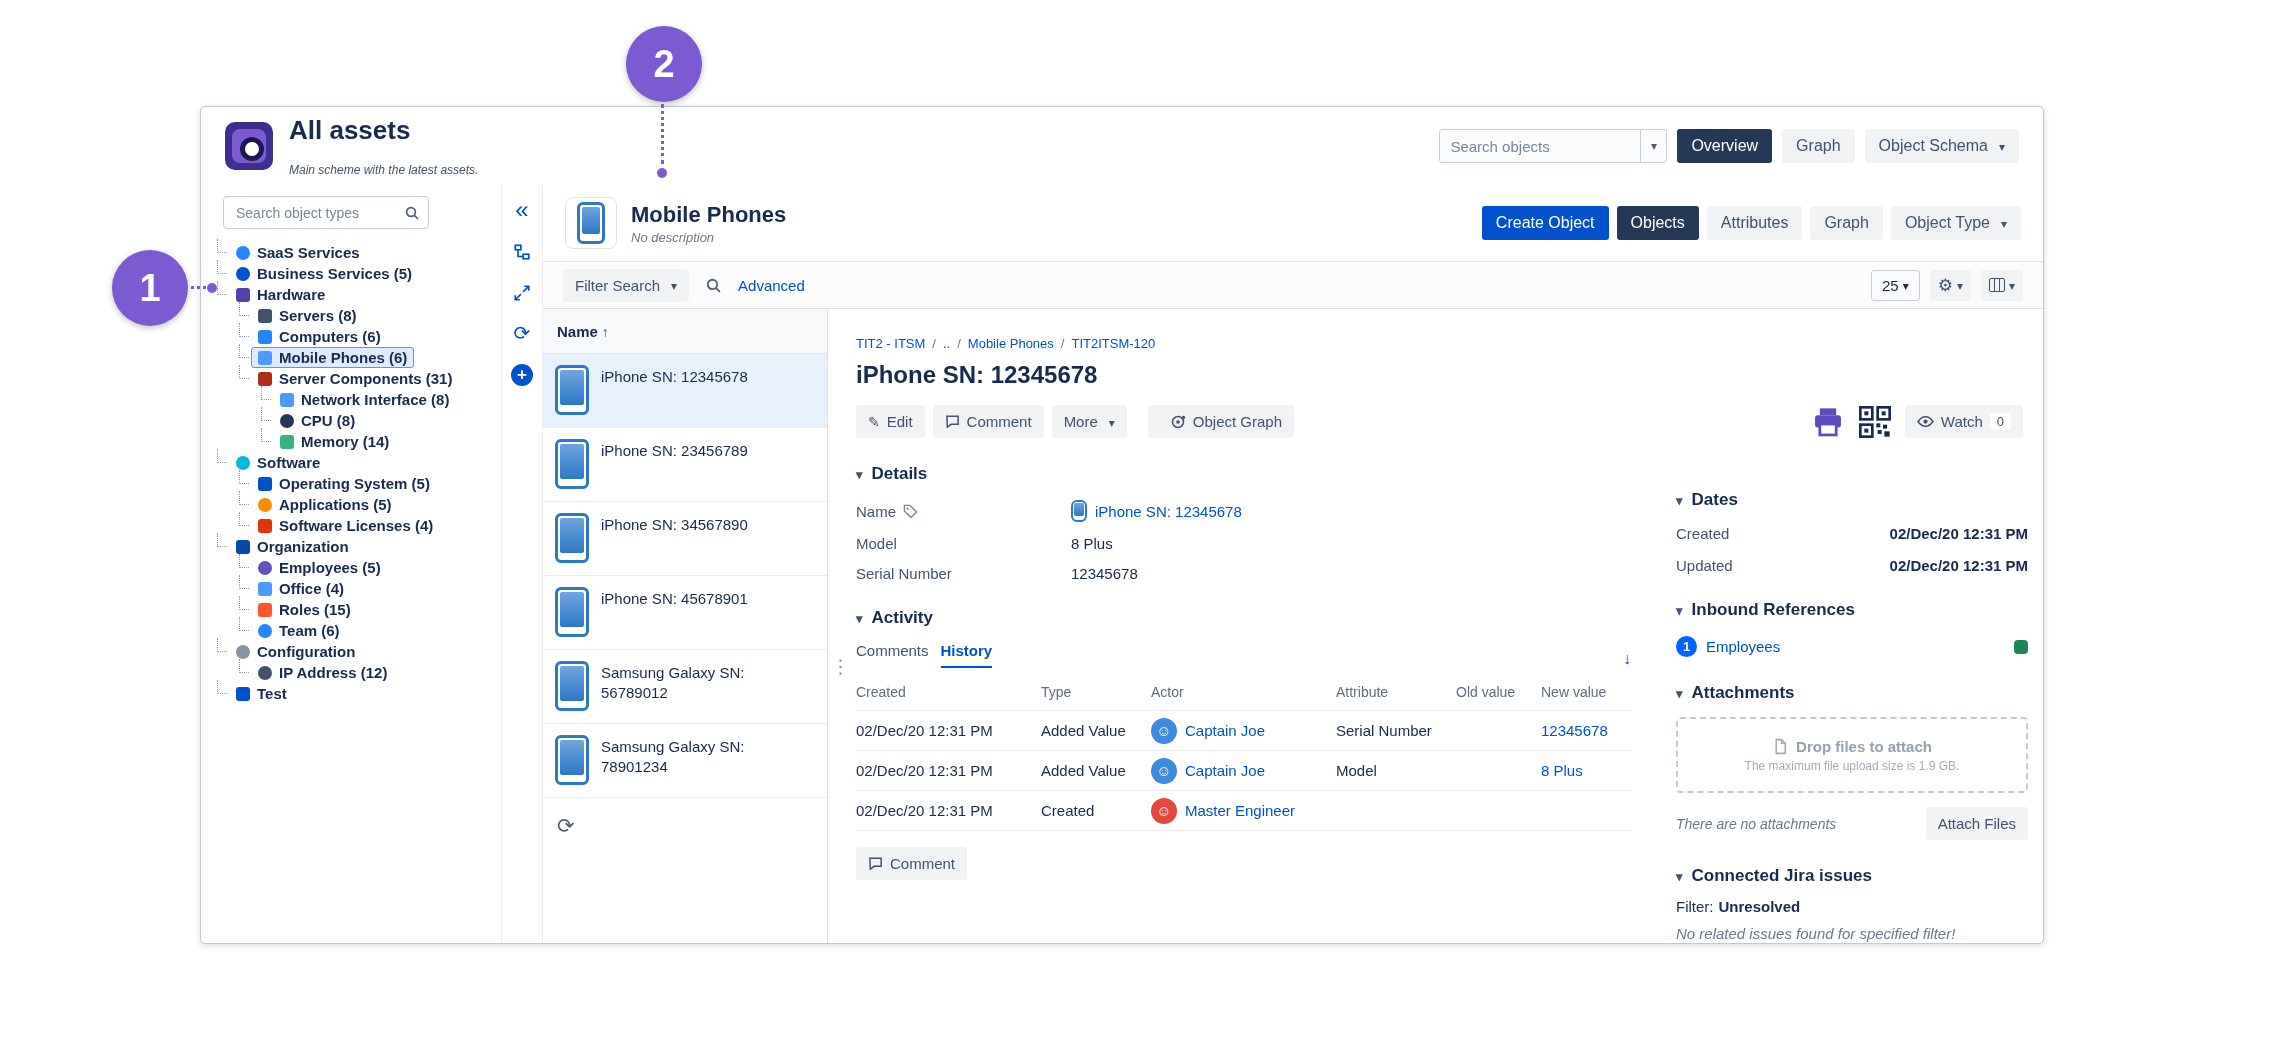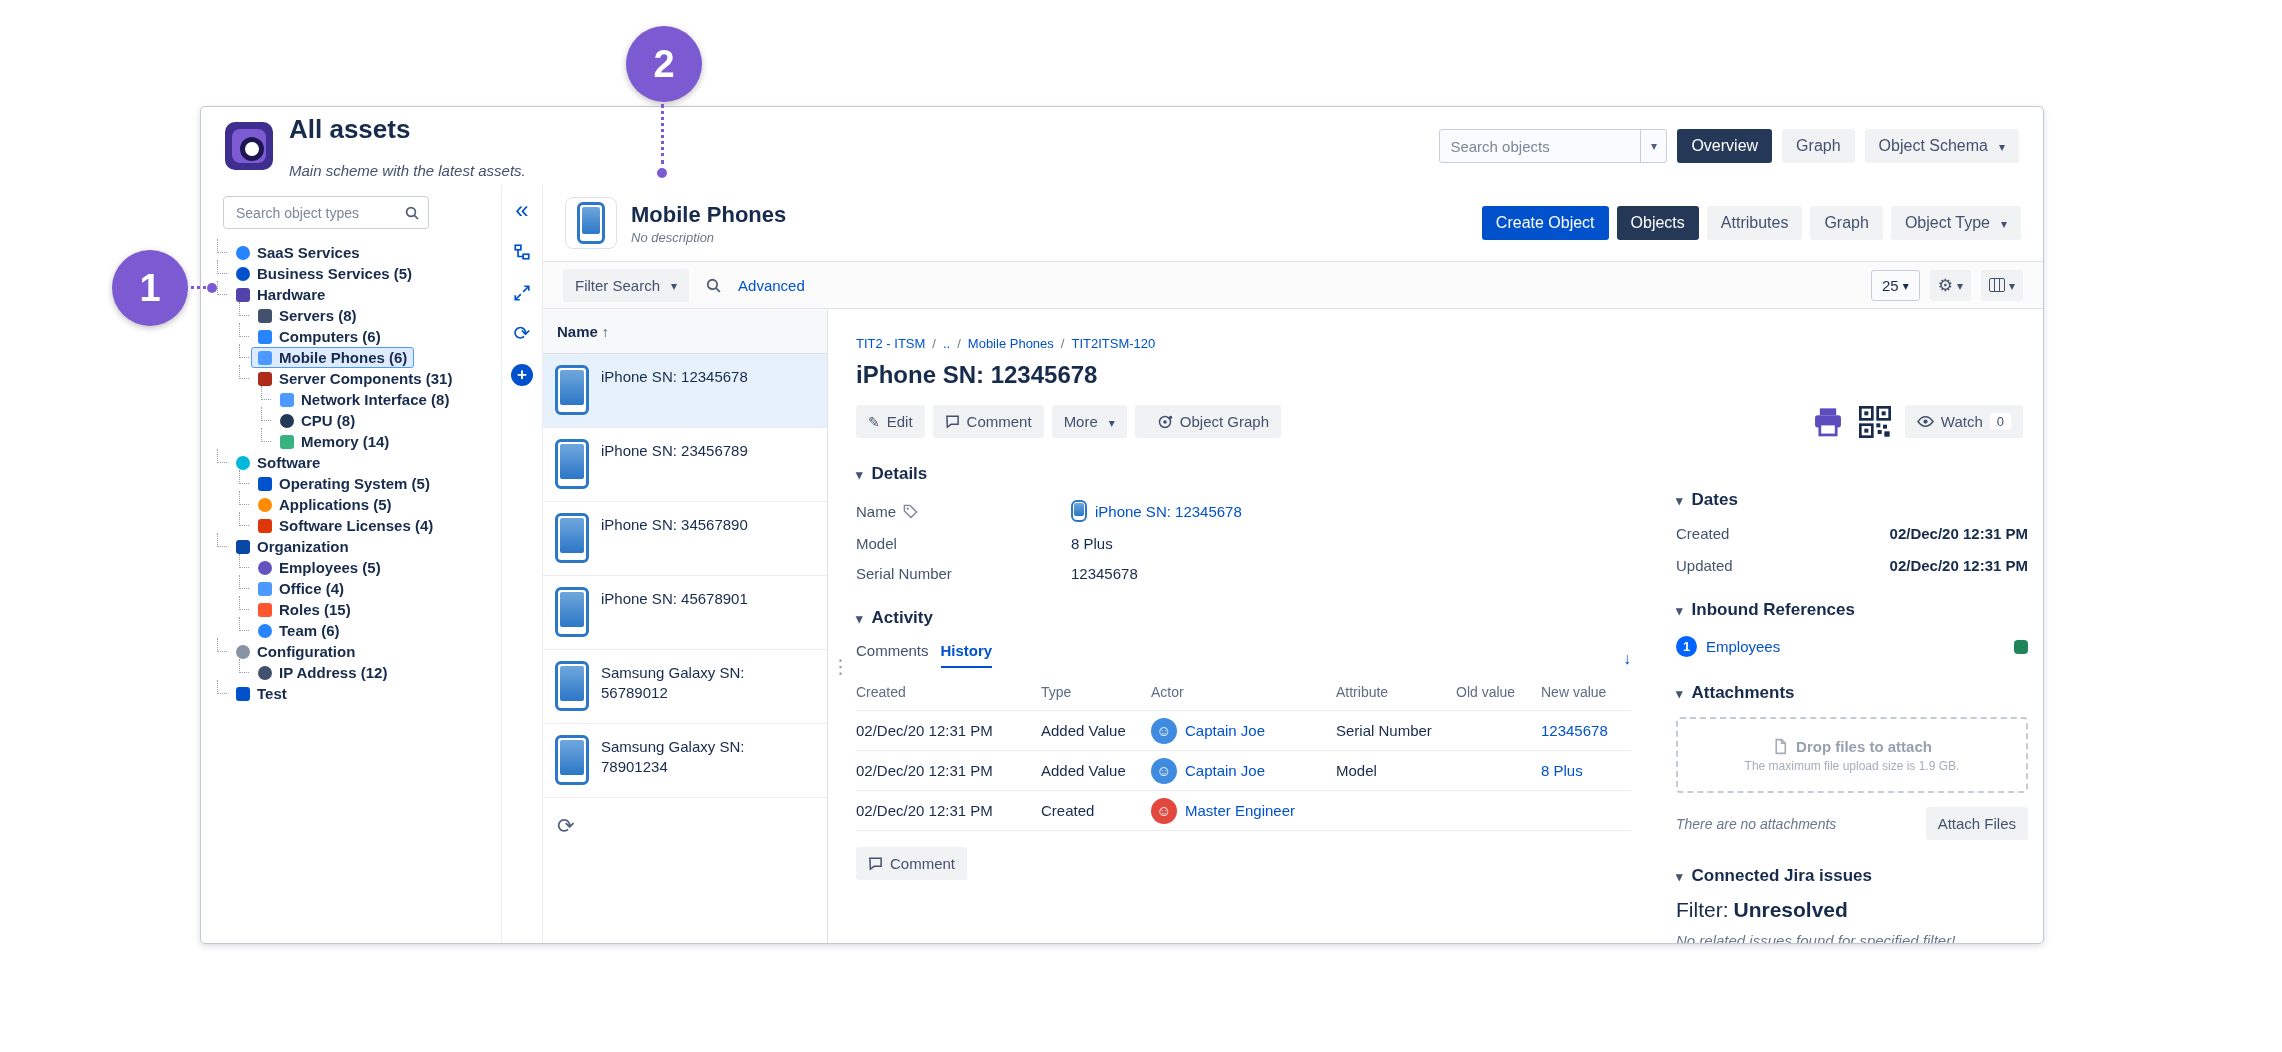--- a/index.html
+++ b/index.html
@@ -22,21 +22,21 @@
   .i-plus::before{content:"+";}
   .i-smile::before{content:"☺";}
   .chev{font-size:12px;margin-left:4px;transform:translateY(1px);}
 
   
   .topband{position:absolute;left:0;top:0;right:0;height:78px;display:flex;align-items:center;padding:0 24px;}
   .logo{width:48px;height:48px;border-radius:10px;background:#3D2E8F;position:relative;margin-right:16px;overflow:hidden;flex:none;}
   .logo::before{content:"";position:absolute;left:7px;top:7px;width:34px;height:34px;border-radius:8px;background:#7C5BD2;}
   .logo::after{content:"";position:absolute;right:9px;bottom:9px;width:14px;height:14px;border-radius:50%;background:#fff;border:5px solid #1D1650;}
   .schema-title{font-size:26px;font-weight:700;line-height:30px;}
-  .schema-sub{font-size:15px;font-style:italic;color:#42526E;margin-top:18px;}
+  .schema-sub{font-size:12px;font-style:italic;color:#42526E;margin-top:18px;}
   .tb-right{margin-left:auto;display:flex;align-items:center;gap:10px;}
   .search-objects{display:flex;height:34px;border:1px solid #C9CFD8;border-radius:3px;background:#FAFBFC;overflow:hidden;}
   .search-objects input{border:none;outline:none;background:transparent;width:200px;padding:0 10px;font-size:15px;color:#172B4D;font-family:inherit;}
   .search-objects input::placeholder{color:#7A869A;}
   .so-dd{width:26px;display:flex;align-items:center;justify-content:center;border-left:1px solid #C9CFD8;color:#505F79;font-size:12px;cursor:pointer;}
   .btn{height:34px;border:none;border-radius:3px;padding:0 14px;font-size:16px;font-family:inherit;display:inline-flex;align-items:center;gap:7px;background:#F1F2F4;color:#42526E;cursor:pointer;white-space:nowrap;}
   .btn.dark{background:var(--color-active_dark);color:#fff;}
   .btn.primary{background:var(--color-primary);color:#fff;}
   .btn.sm{height:33px;font-size:15px;padding:0 12px;}
 
@@ -138,21 +138,21 @@
   .kv-row .k{color:#44546F;}
   .kv-row .v{font-weight:700;}
   .inb-row{display:flex;align-items:center;gap:9px;margin-top:16px;font-size:15px;}
   .count-badge{min-width:21px;height:21px;border-radius:50%;background:#0065FF;color:#fff;font-size:13px;display:inline-flex;align-items:center;justify-content:center;font-weight:700;}
   .green-dot{width:14px;height:14px;border-radius:4px;background:var(--color-status_green);margin-left:auto;}
   .dropzone{margin-top:14px;border:2px dashed #C5CBD3;border-radius:4px;height:76px;display:flex;flex-direction:column;align-items:center;justify-content:center;gap:4px;cursor:pointer;}
   .dz-main{display:flex;align-items:center;gap:7px;color:#97A0AF;font-size:15px;font-weight:700;}
   .dz-hint{color:#A5ADBA;font-size:12px;}
   .att-row{display:flex;align-items:center;justify-content:space-between;margin-top:14px;}
   .att-empty{font-style:italic;color:#6B778C;font-size:14px;}
-  .jira-filter{margin-top:12px;font-size:21px;}
+  .jira-filter{margin-top:12px;font-size:15px;}
   .jira-filter b{margin-left:5px;}
   .jira-empty{margin-top:10px;font-style:italic;color:#6B778C;font-size:15px;}
 
   
   .ann-circle{position:absolute;width:76px;height:76px;border-radius:50%;background:var(--color-annotation);color:#fff;font-size:38px;font-weight:700;display:flex;align-items:center;justify-content:center;z-index:20;box-shadow:0 2px 6px rgba(0,0,0,.25);}
   .ann1{left:112px;top:250px;}
   .ann2{left:626px;top:26px;}
   .ann-line-h{position:absolute;left:191px;top:286px;width:15px;height:0;border-top:3px dotted var(--color-annotation);z-index:20;}
   .ann-line-v{position:absolute;left:661px;top:104px;width:0;height:60px;border-left:3px dotted var(--color-annotation);z-index:20;}
   .ann-dot{position:absolute;width:10px;height:10px;border-radius:50%;background:var(--color-annotation);z-index:20;}
@@ -471,21 +471,21 @@
           <button class="btn sm">
               <svg width="15" height="15" viewBox="0 0 16 16">
                 <path d="M2 2.5h12v8.5H6.5L2.5 14z" fill="none" stroke="#42526E" stroke-width="1.6"></path>
               </svg>
               <span>Comment</span>
             </button>
           <button class="btn sm">
               <span>More</span>
               <span class="i-chev chev"></span>
             </button>
-          <button class="btn sm" style="margin-left:0;padding-left:22px;">
+          <button class="btn sm" style="margin-left:13px;padding-left:22px;">
               <svg width="16" height="16" viewBox="0 0 16 16">
                 <circle cx="8" cy="8" r="5.5" fill="none" stroke="#42526E" stroke-width="1.5"></circle>
                 <circle cx="8" cy="8" r="1.8" fill="#42526E"></circle>
                 <circle cx="13.6" cy="3.4" r="1.6" fill="#42526E"></circle>
               </svg>
               <span>Object Graph</span>
             </button>
           <div class="ar-right">
             <span class="printer">
                 <svg width="34" height="30" viewBox="0 0 24 22">

